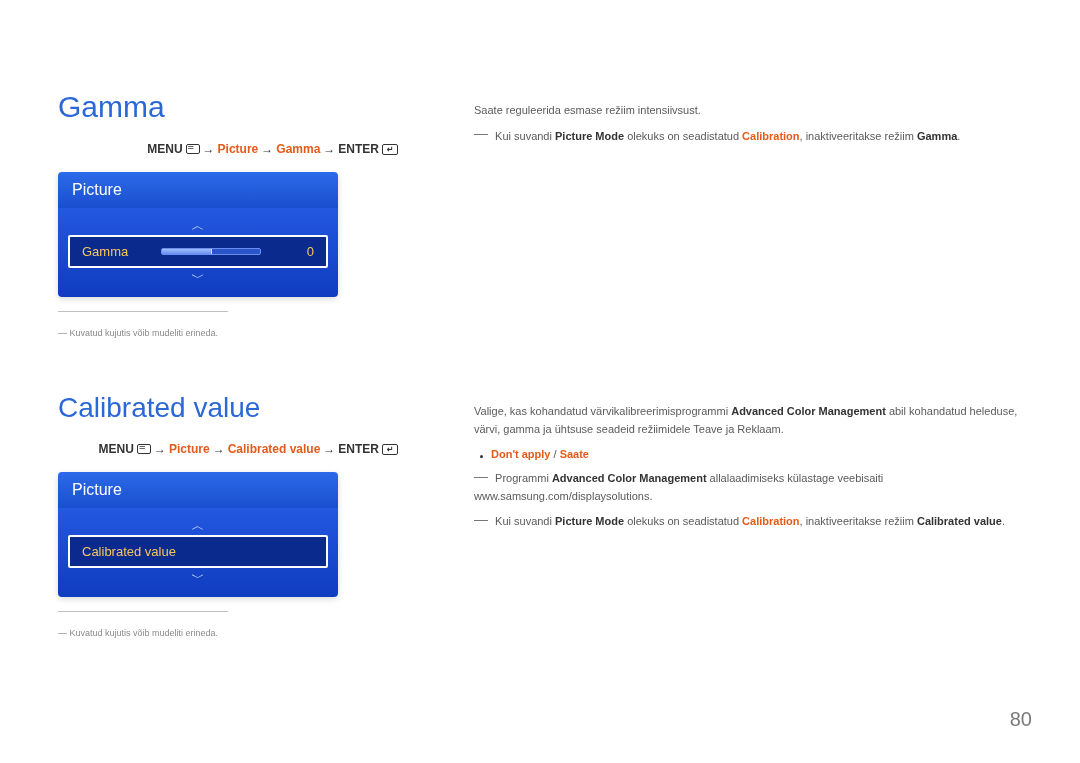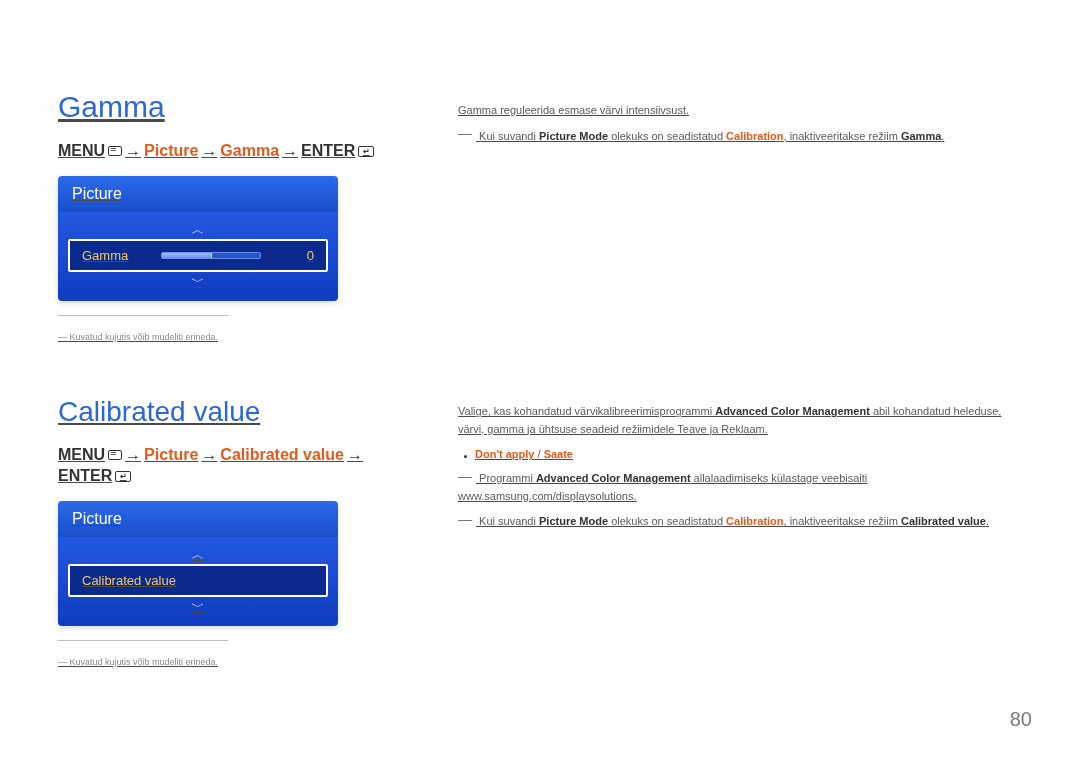--- a/index.html
+++ b/index.html
@@ -7,22 +7,21 @@
     background: #ffffff;
     font-family: Arial, Helvetica, sans-serif;
     width: 1080px;
     height: 763px;
     position: relative;
     color: #4a4a4a;
   }
   .page {
     padding: 90px 58px 0 58px;
     display: flex;
-    gap: 60px;
-    text-decoration: underline;
+    gap: 76px;
   }
   .left-col {
     width: 340px;
     flex-shrink: 0;
   }
   .right-col {
     flex: 1;
     padding-top: 12px;
     font-size: 11px;
     line-height: 1.6;
@@ -31,28 +30,29 @@
   .section-title {
     color: #2b67d6;
     font-size: 28px;
     font-weight: 500;
     margin-bottom: 18px;
   }
   .section-title.large {
     font-size: 30px;
   }
   .breadcrumb {
-    font-size: 16px;
+    font-size: 12px;
     margin-bottom: 16px;
     color: #333;
     font-weight: bold;
     display: flex;
     align-items: center;
     gap: 3px;
     flex-wrap: wrap;
+    justify-content: flex-end;
   }
   .breadcrumb .hl { color: #e55a1a; font-weight: bold; }
   .menu-icon {
     display: inline-block;
     width: 14px; height: 10px;
     border: 1px solid #333;
     border-radius: 2px;
     position: relative;
     vertical-align: middle;
   }
@@ -252,21 +252,21 @@
       </div>
 
       <hr class="divider">
       <div class="caption">―  Kuvatud kujutis võib mudeliti erineda.</div>
     </div>
 
   </div>
 
   <div class="right-col">
 
-    <p>Gamma reguleerida esmase värvi intensiivsust.</p>
+    <p>Saate reguleerida esmase režiim intensiivsust.</p>
     <p>
       <span class="dash"></span>
       <span>Kui suvandi </span><span class="strong">Picture Mode</span><span> olekuks on seadistatud </span><span class="hl-red">Calibration</span><span>, inaktiveeritakse režiim </span><span class="strong">Gamma</span><span>.</span>
     </p>
 
     <div class="right-block2" style="margin-top:258px;">
       <p>
         <span>Valige, kas kohandatud värvikalibreerimisprogrammi </span><span class="strong">Advanced Color Management</span><span> abil kohandatud heleduse, värvi, gamma ja ühtsuse seadeid režiimidele Teave ja Reklaam.</span>
       </p>
       <div class="bullet-line">

